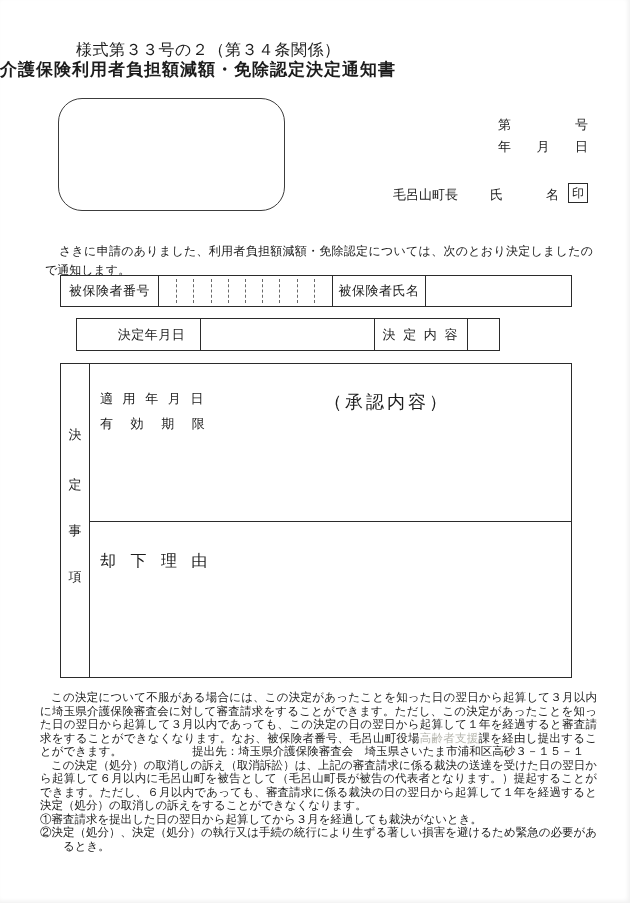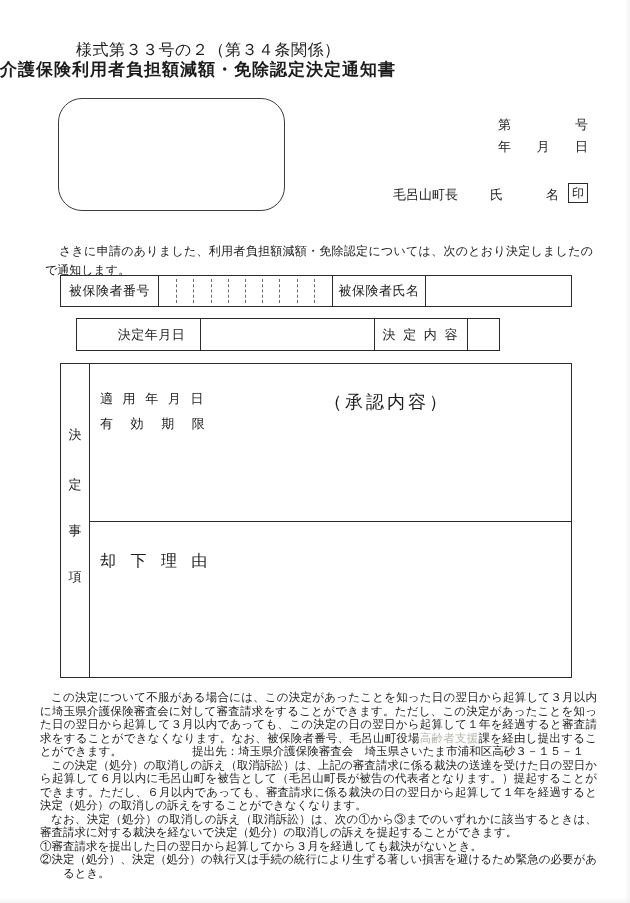--- a/index.html
+++ b/index.html
@@ -129,18 +129,17 @@
       <div class="bcell2">
         <span class="l-reject">却 下 理 由</span>
       </div>
     </div>
   </div>
 
 
   <div class="abs fineprint">
     <p><span>この決定について不服がある場合には、この決定があったことを知った日の翌日から起算して３月以内に埼玉県介護保険審査会に対して審査請求をすることができます。ただし、この決定があったことを知った日の翌日から起算して３月以内であっても、この決定の日の翌日から起算して１年を経過すると審査請求をすることができなくなります。なお、被保険者番号、毛呂山町役場</span><span class="gray">高齢者支援</span><span>課を経由し提出することができます。</span><span class="submit">提出先：埼玉県介護保険審査会　埼玉県さいたま市浦和区高砂３－１５－１</span></p>
     <p>この決定（処分）の取消しの訴え（取消訴訟）は、上記の審査請求に係る裁決の送達を受けた日の翌日から起算して６月以内に毛呂山町を被告として（毛呂山町長が被告の代表者となります。）提起することができます。ただし、６月以内であっても、審査請求に係る裁決の日の翌日から起算して１年を経過すると決定（処分）の取消しの訴えをすることができなくなります。</p>
-    <p>なお、決定（処分）の取消しの訴え（取消訴訟）は、次の①から③までのいずれかに該当するときは、審査請求に対する裁決を経ないで決定（処分）の取消しの訴えを提起することができます。</p>
     <p class="item">①審査請求を提出した日の翌日から起算してから３月を経過しても裁決がないとき。</p>
     <p class="item">②決定（処分）、決定（処分）の執行又は手続の統行により生ずる著しい損害を避けるため緊急の必要があるとき。</p>
   </div>
 
 </div>
 
 </body></html>

